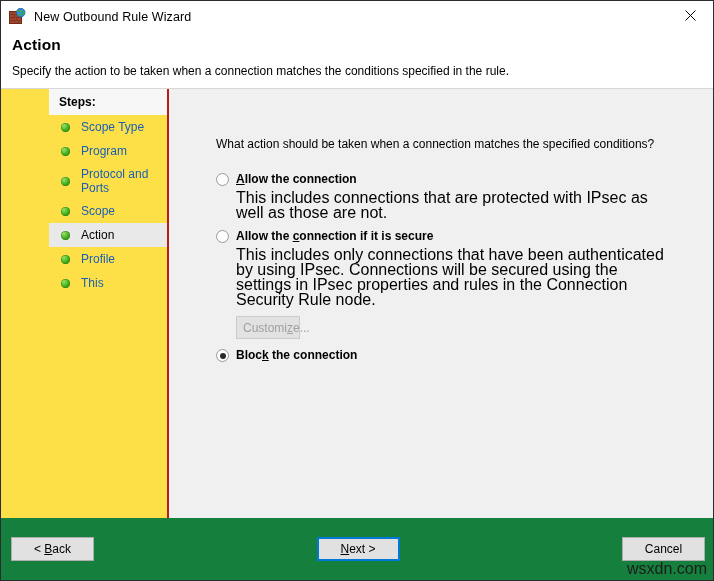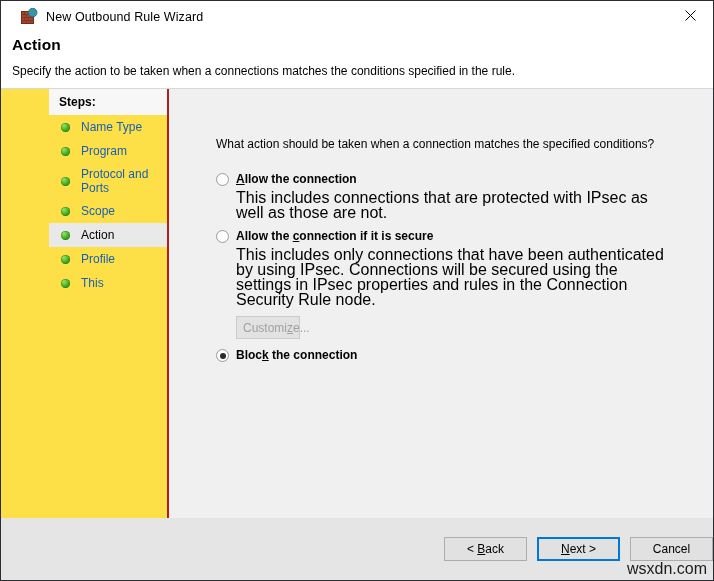--- a/index.html
+++ b/index.html
@@ -29,21 +29,21 @@
     flex-direction: column;
   }
 
   
   #titlebar {
     height: 31px;
     min-height: 31px;
     background: #ffffff;
     display: flex;
     align-items: center;
-    padding-left: 20px;
+    padding-left: 8px;
     position: relative;
   }
   #title-icon {
     width: 17px;
     height: 17px;
     position: relative;
     margin-right: 8px;
     flex: none;
   }
   #title-text {
@@ -202,27 +202,27 @@
     border: 1px solid #cbcbcb;
     color: #a0a0a0;
     font-family: "Liberation Sans", sans-serif;
     font-size: 12px;
     cursor: default;
     box-sizing: border-box;
   }
 
   
   #footer {
-    background: #e5e5e5;
+    background: #15803d;
     height: 62px;
     min-height: 62px;
     display: flex;
     align-items: center;
-    justify-content: flex-end;
-    padding-right: 0;
+    justify-content: space-between;
+    padding-right: 8px;
     box-sizing: border-box;
     position: relative;
   }
   .footer-btn {
     width: 83px;
     height: 24px;
     background: #e1e1e1;
     border: 1px solid #adadad;
     color: #000;
     font-family: "Liberation Sans", sans-serif;
@@ -281,31 +281,31 @@
         <svg width="11" height="11" viewBox="0 0 11 11">
           <line x1="0.5" y1="0.5" x2="10.5" y2="10.5" stroke="#000" stroke-width="1"></line>
           <line x1="10.5" y1="0.5" x2="0.5" y2="10.5" stroke="#000" stroke-width="1"></line>
         </svg>
       </span>
     </div>
   </div>
 
   <div id="header">
     <div id="page-title">Action</div>
-    <div id="page-subtitle">Specify the action to be taken when a connections matches the conditions specified in the rule.</div>
+    <div id="page-subtitle">Specify the action to be taken when a connection matches the conditions specified in the rule.</div>
   </div>
 
   <div id="body">
 
     <div id="sidebar">
       <div id="steps-heading">Steps:</div>
       <div id="steps-list">
           <div class="step-item">
             <span class="step-bullet"></span>
-            <span class="step-label">Name Type</span>
+            <span class="step-label">Scope Type</span>
           </div>
           <div class="step-item">
             <span class="step-bullet"></span>
             <span class="step-label">Program</span>
           </div>
           <div class="step-item">
             <span class="step-bullet"></span>
             <span class="step-label">Protocol and Ports</span>
           </div>
           <div class="step-item">

